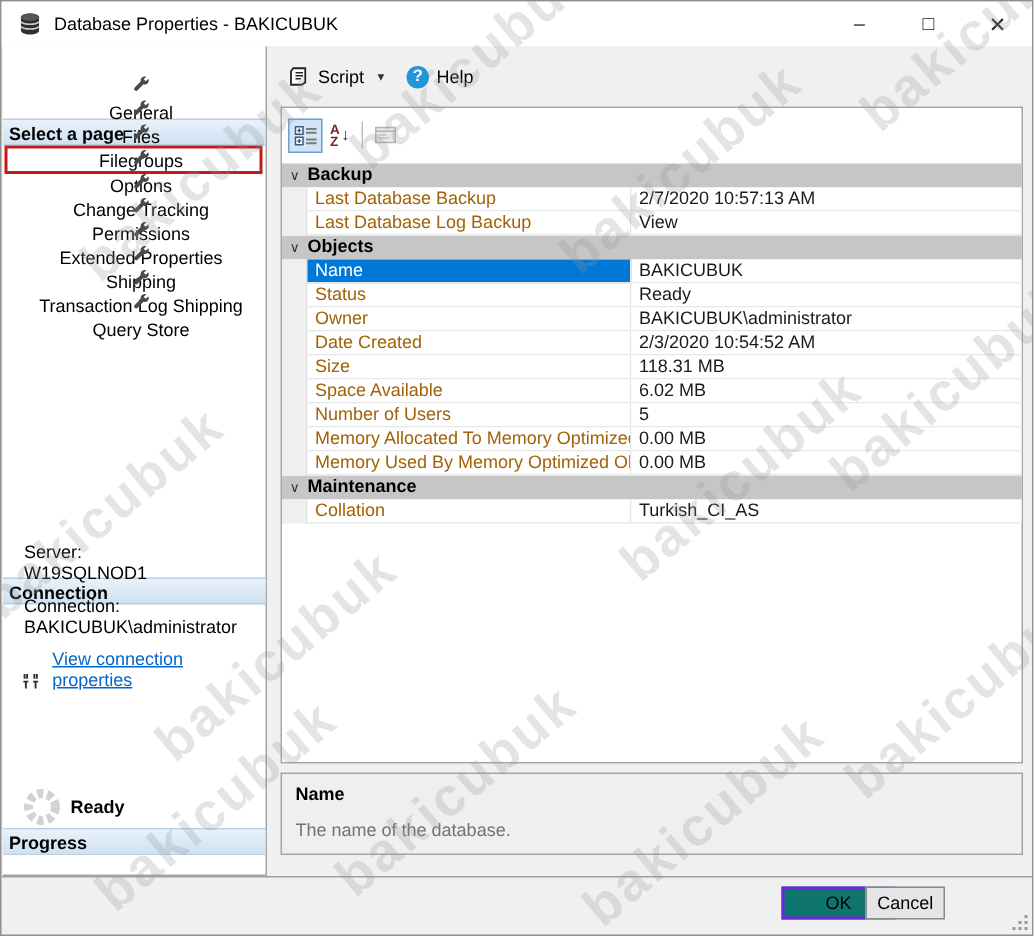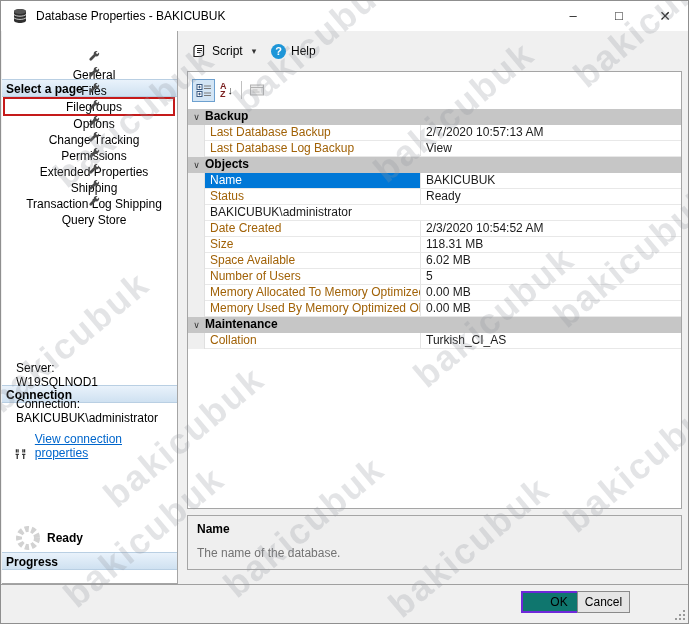--- a/index.html
+++ b/index.html
@@ -292,20 +292,21 @@
         <div class="glabel">Name</div>
         <div class="gvalue">BAKICUBUK</div>
       </div>
       <div class="grow prop">
         <div class="gut"></div>
         <div class="glabel">Status</div>
         <div class="gvalue">Ready</div>
       </div>
       <div class="grow prop">
         <div class="gut"></div>
+        <div class="glabel">Owner</div>
         <div class="gvalue">BAKICUBUK\administrator</div>
       </div>
       <div class="grow prop">
         <div class="gut"></div>
         <div class="glabel">Date Created</div>
         <div class="gvalue">2/3/2020 10:54:52 AM</div>
       </div>
       <div class="grow prop">
         <div class="gut"></div>
         <div class="glabel">Size</div>

